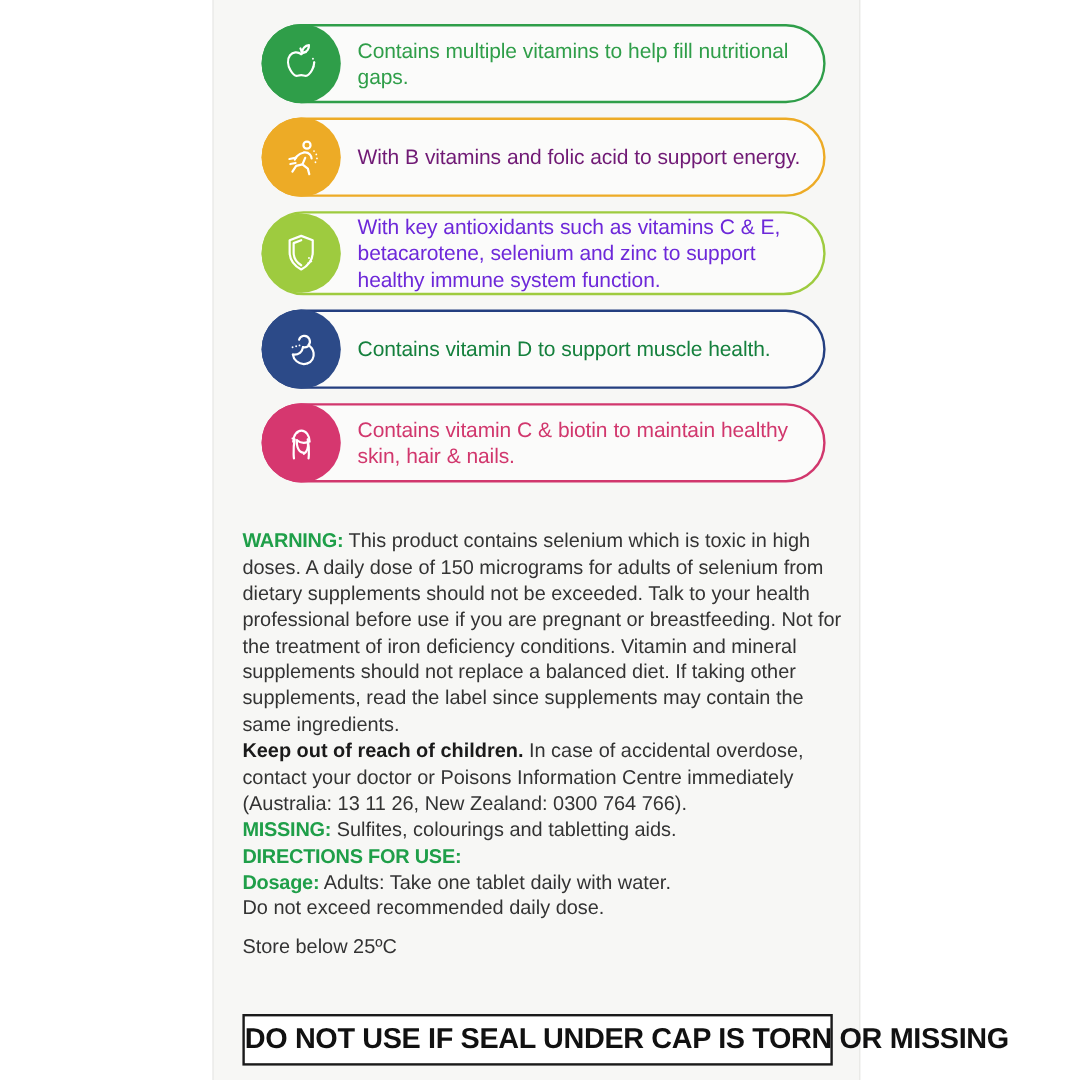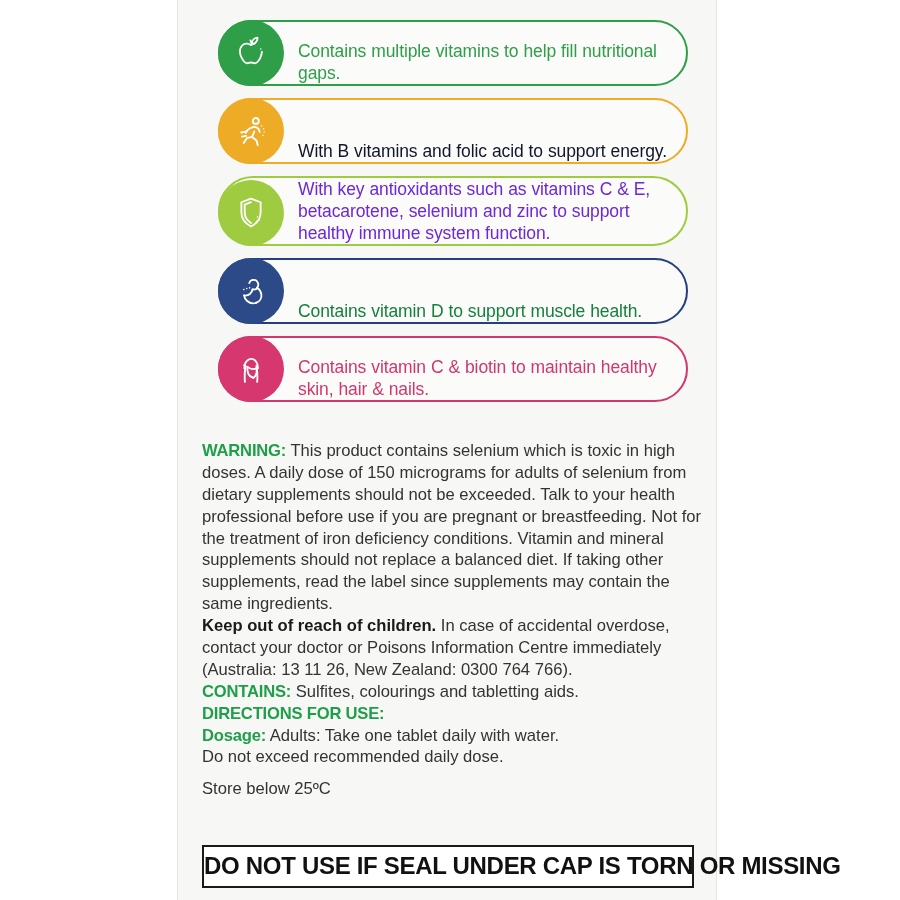--- a/index.html
+++ b/index.html
@@ -46,21 +46,21 @@
   }
   .pill {
     position: relative;
     box-sizing: border-box;
     margin-bottom: 12px;
     border-style: solid;
     border-width: 2px;
     border-radius: 999px;
     background: #fbfbfa;
     display: flex;
-    align-items: flex-end;
+    align-items: center;
     min-height: 62px;
     padding-right: 14px;
   }
   .pill-icon {
     flex: 0 0 auto;
     width: 66px;
     height: 66px;
     border-radius: 50%;
     margin: -2px 0 -2px -2px;
     display: flex;
@@ -80,21 +80,21 @@
     letter-spacing: -0.1px;
     word-spacing: 0.2px;
   }
 
   .pill.p-green  { border-color: #2f9e49; }
   .pill.p-green  .pill-icon { background: #2f9e49; }
   .pill.p-green  .pill-text { color: #2f9e49; }
 
   .pill.p-orange { border-color: #edab26; }
   .pill.p-orange .pill-icon { background: #edab26; }
-  .pill.p-orange .pill-text { color: #0f172a; }
+  .pill.p-orange .pill-text { color: #701a75; }
 
   .pill.p-lime   { border-color: #9ecb3f; }
   .pill.p-lime   .pill-icon { background: #9ecb3f; }
   .pill.p-lime   .pill-text { color: #6d28d9; }
 
   .pill.p-navy   { border-color: #243f80; }
   .pill.p-navy   .pill-icon { background: #2c4a88; }
   .pill.p-navy   .pill-text { color: #15803d; }
 
   .pill.p-pink   { border-color: #d1376d; }
@@ -251,21 +251,21 @@
           <span class="hd-green">WARNING:</span>
           <span>This product contains selenium which is toxic in high doses. A daily dose of 150 micrograms for adults of selenium from dietary supplements should not be exceeded. Talk to your health professional before use if you are pregnant or breastfeeding. Not for the treatment of iron deficiency conditions. Vitamin and mineral supplements should not replace a balanced diet. If taking other supplements, read the label since supplements may contain the same ingredients.</span>
         </p>
 
         <p class="blk">
           <span class="hd-black">Keep out of reach of children.</span>
           <span>In case of accidental overdose, contact your doctor or Poisons Information Centre immediately (Australia: 13 11 26, New Zealand: 0300 764 766).</span>
         </p>
 
         <p class="blk">
-          <span class="hd-green">CONTAINS:</span>
+          <span class="hd-green">MISSING:</span>
           <span>Sulfites, colourings and tabletting aids.</span>
         </p>
 
         <p class="blk">
           <span class="hd-green">DIRECTIONS FOR USE:</span>
         </p>
 
         <p class="blk">
           <span class="hd-green">Dosage:</span>
           <span>Adults: Take one tablet daily with water.</span>

